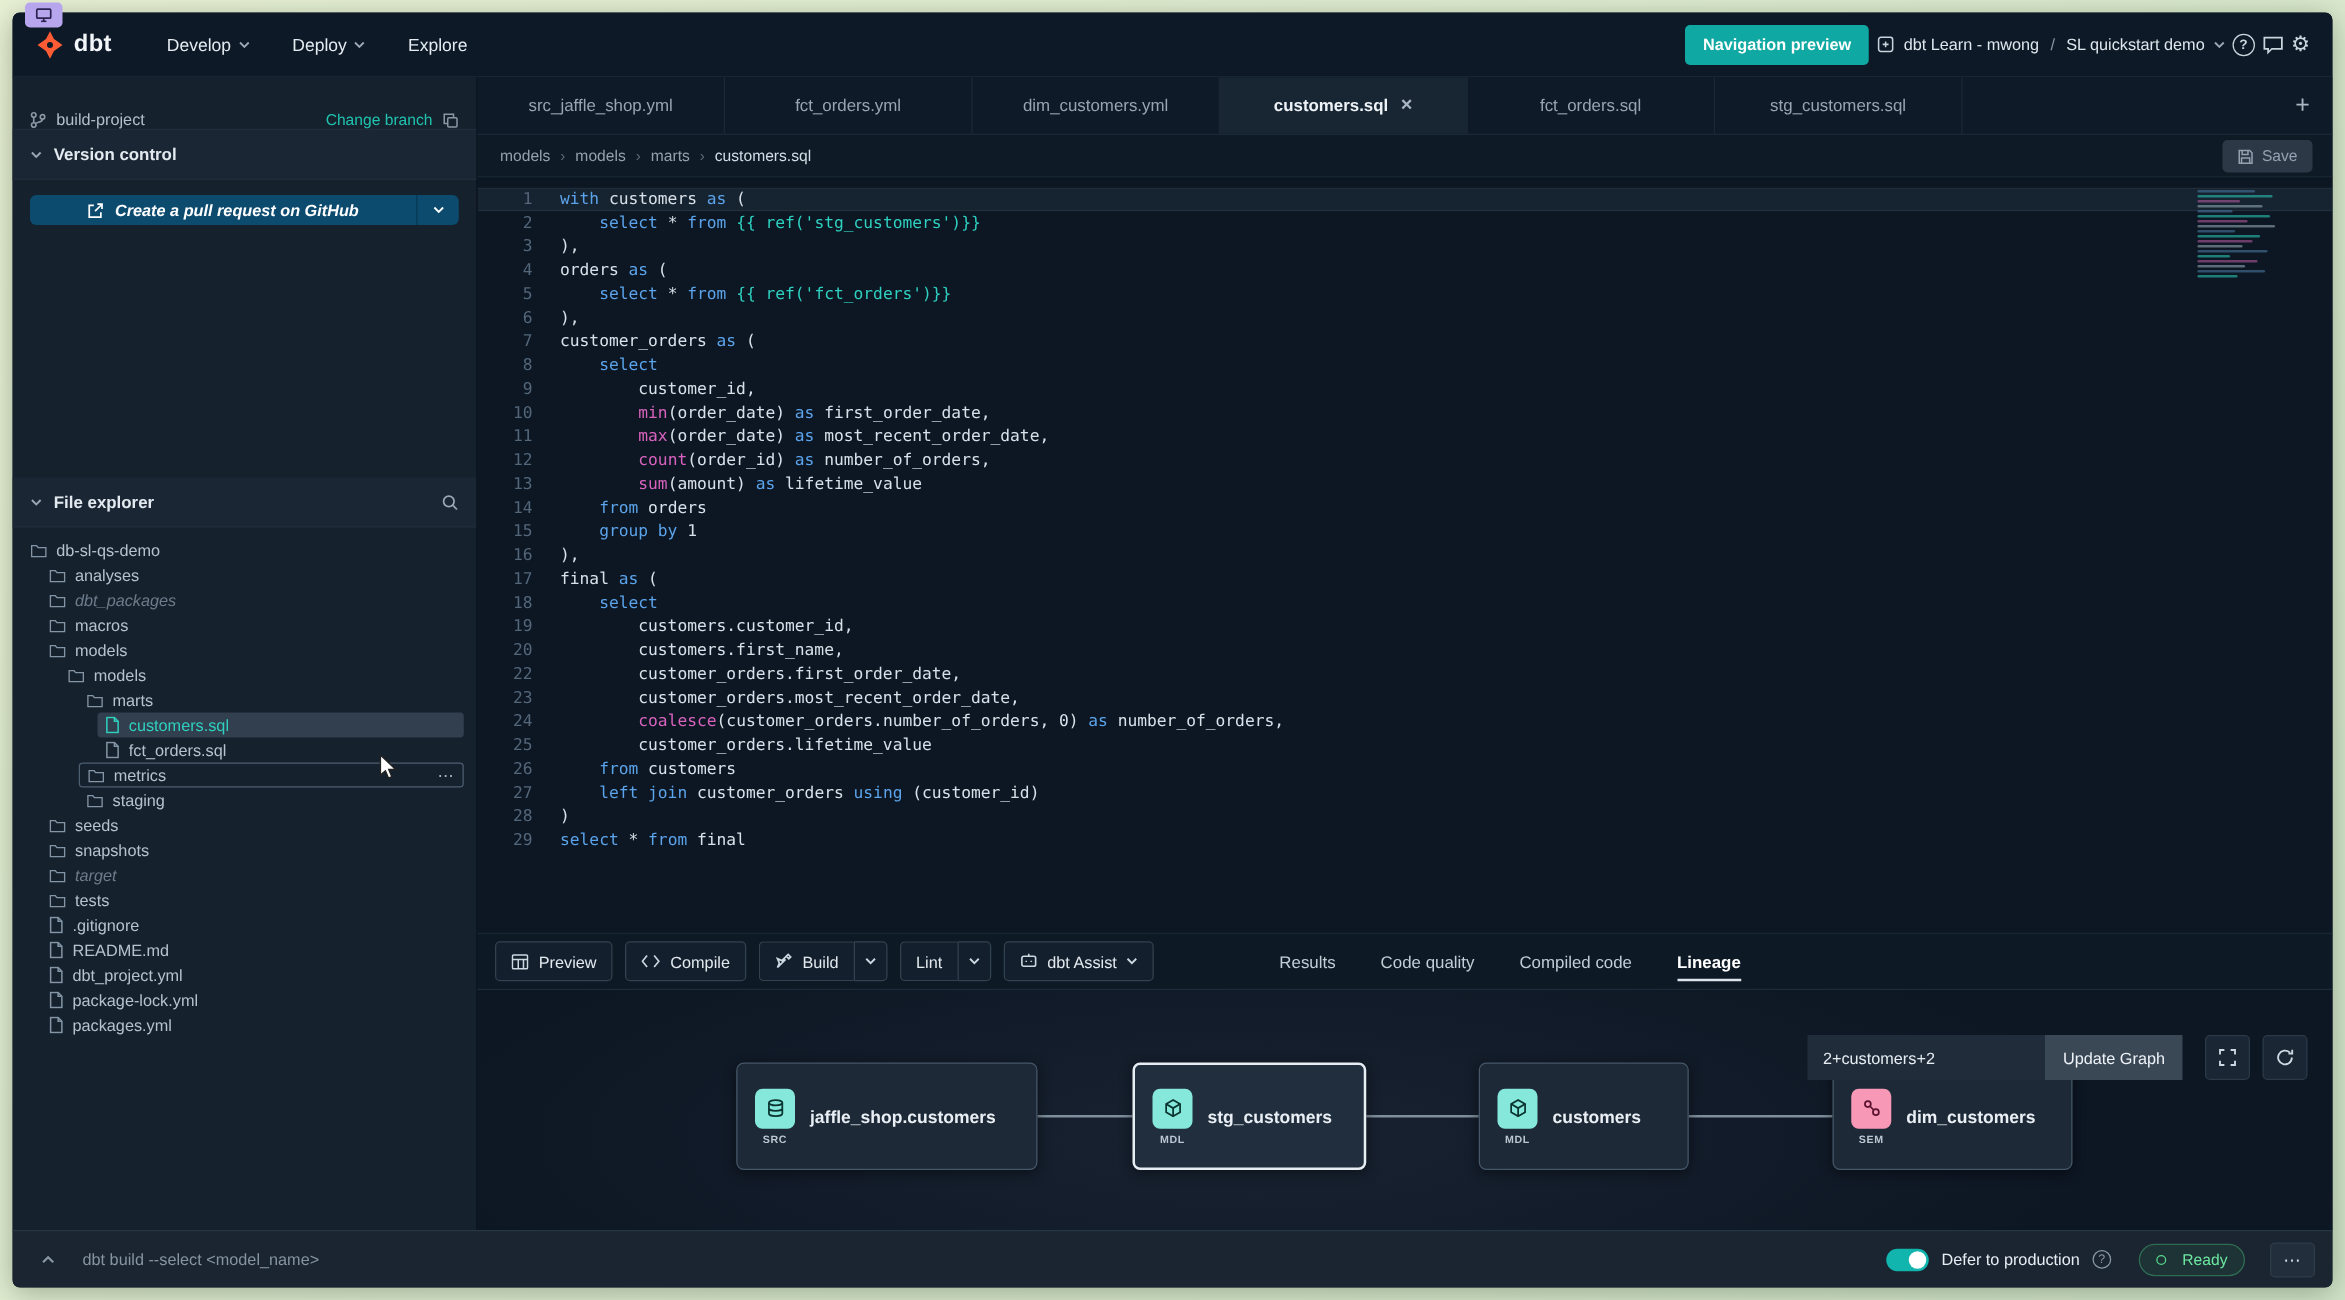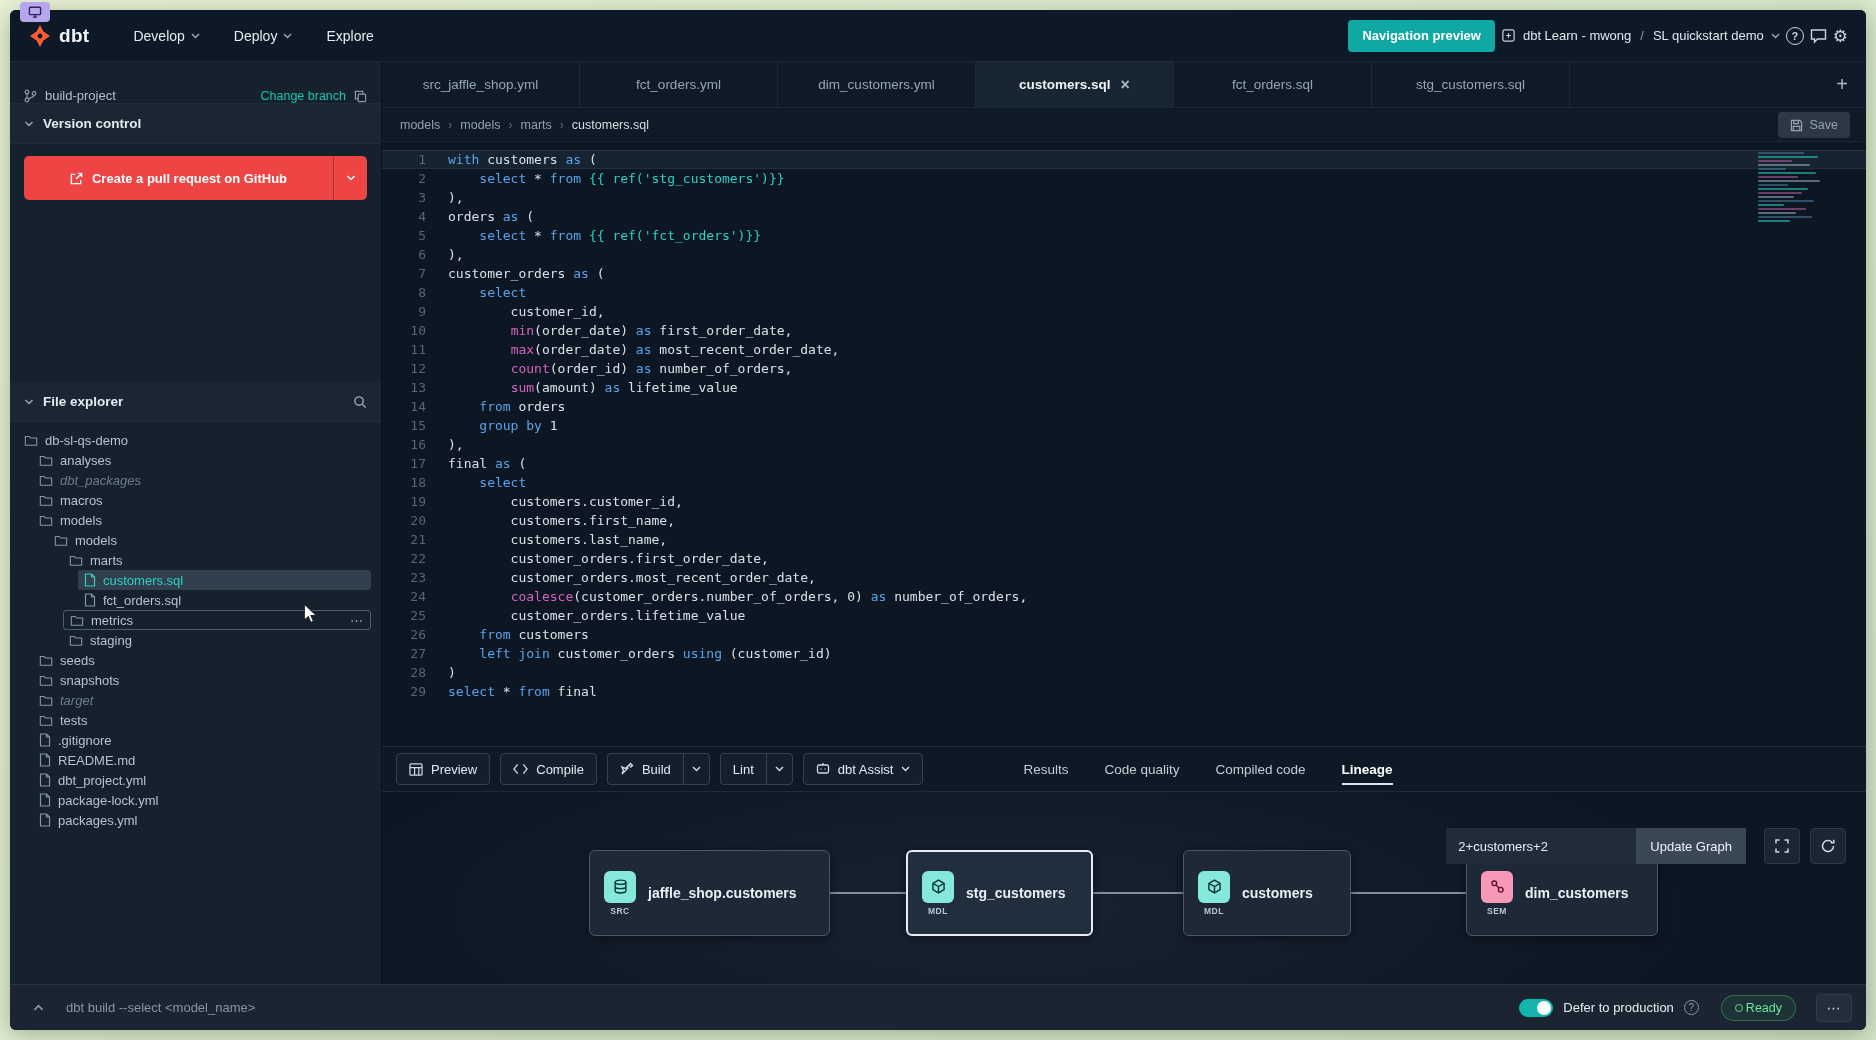--- a/index.html
+++ b/index.html
@@ -38,22 +38,22 @@
   .sidebar { width:372px; flex:0 0 372px; background:#16212e; border-right:1px solid #0a121c;
     display:flex; flex-direction:column; }
   .branch-row { height:42px; flex:0 0 42px; display:flex; align-items:flex-end; gap:8px;
     padding:0 14px; border-bottom:1px solid #202c3a; color:#b3bfca; font-size:13px; }
   .change-branch { margin-left:auto; color:#1fc3ae; font-size:12.5px; cursor:pointer; text-decoration:none; }
   .section-header { height:40px; flex:0 0 40px; display:flex; align-items:center; gap:9px;
     padding:0 14px; background:#1a2634; border-bottom:1px solid #202c3a; color:#e2e9ef;
     font-size:13.5px; font-weight:600; cursor:pointer; }
   .section-header .right { margin-left:auto; }
   .vc-body { height:238px; flex:0 0 238px; padding:12px 14px 0; }
-  .pr-button { display:flex; width:100%; height:44px; border-radius:5px; overflow:hidden;
-    background:#ef4444; cursor:pointer; }
+  .pr-button { display:flex; width:100%; height:24px; border-radius:5px; overflow:hidden;
+    background:#0c4a6e; cursor:pointer;font-style:italic; }
   .pr-main { flex:1; display:flex; align-items:center; justify-content:center; gap:9px;
     color:#fff; font-size:13px; font-weight:600; }
   .pr-caret { width:34px; display:flex; align-items:center; justify-content:center;
     border-left:1px solid rgba(0,0,0,.25); color:#fff; cursor:pointer; }
   .file-tree { flex:1; padding-top:8px; overflow:hidden; }
   .tree-row { height:20px; display:flex; align-items:center; gap:7px; margin-right:10px;
     padding:0 6px; border-radius:3px; color:#b6c2cd; font-size:13px; cursor:pointer; white-space:nowrap; }
   .tree-row svg { flex:0 0 auto; color:#8496a5; }
   .tree-row.selected { background:#323f4e; color:#2fd0c0; }
   .tree-row.selected svg { color:#2fd0c0; }
@@ -132,21 +132,21 @@
     display:flex; align-items:center; padding:0 14px; }
   .collapse-btn { width:28px; height:28px; background:transparent; border:none; color:#8a98a6;
     display:flex; align-items:center; justify-content:center; cursor:pointer; }
   .cmd { margin-left:14px; color:#8795a3; font-size:13px; }
   .status-right { margin-left:auto; display:flex; align-items:center; gap:10px; }
   .toggle { width:34px; height:18px; border-radius:9px; background:#12b5ae; position:relative; cursor:pointer; }
   .toggle .knob { position:absolute; right:2px; top:2px; width:14px; height:14px; border-radius:50%; background:#fff; }
   .defer-label { color:#e6edf3; font-size:13px; }
   .info-icon { width:15px; height:15px; border:1.2px solid #8a98a6; border-radius:50%; color:#8a98a6;
     font-size:10px; display:flex; align-items:center; justify-content:center; cursor:pointer; }
-  .ready-pill { margin-left:12px; display:flex; align-items:center; gap:3px; height:26px; padding:0 13px;
+  .ready-pill { margin-left:12px; display:flex; align-items:center; gap:13px; height:26px; padding:0 13px;
     border:1px solid rgba(87,217,138,.35); border-radius:14px; background:rgba(60,180,100,.10);
     color:#6ee7a0; font-size:12.5px; cursor:pointer; }
   .ready-dot { width:8px; height:8px; border:1.6px solid #57d98a; border-radius:50%; }
   .more-btn { margin-left:10px; width:36px; height:28px; background:#222e3c; border:1px solid #2e3c4a;
     border-radius:4px; color:#cfd9e2; font-size:14px; letter-spacing:1px; cursor:pointer; }
   
   .screen-badge { position:absolute; left:20px; top:2px; width:30px; height:20px; background:#b7a6ee;
     border-radius:4px; display:flex; align-items:center; justify-content:center; z-index:20; color:#2c2450; }
   .cursor { position:absolute; left:303px; top:604px; z-index:30; pointer-events:none; }
 </style>
@@ -457,21 +457,20 @@
             <div class="code-line"><span class="ln">11</span><span class="tk-p">        </span><span class="tk-f">max</span><span class="tk-p">(order_date) </span><span class="tk-k">as</span><span class="tk-p"> most_recent_order_date,</span></div>
             <div class="code-line"><span class="ln">12</span><span class="tk-p">        </span><span class="tk-f">count</span><span class="tk-p">(order_id) </span><span class="tk-k">as</span><span class="tk-p"> number_of_orders,</span></div>
             <div class="code-line"><span class="ln">13</span><span class="tk-p">        </span><span class="tk-f">sum</span><span class="tk-p">(amount) </span><span class="tk-k">as</span><span class="tk-p"> lifetime_value</span></div>
             <div class="code-line"><span class="ln">14</span><span class="tk-p">    </span><span class="tk-k">from</span><span class="tk-p"> orders</span></div>
             <div class="code-line"><span class="ln">15</span><span class="tk-p">    </span><span class="tk-k">group by</span><span class="tk-p"> 1</span></div>
             <div class="code-line"><span class="ln">16</span><span class="tk-p">),</span></div>
             <div class="code-line"><span class="ln">17</span><span class="tk-p">final </span><span class="tk-k">as</span><span class="tk-p"> (</span></div>
             <div class="code-line"><span class="ln">18</span><span class="tk-p">    </span><span class="tk-k">select</span></div>
             <div class="code-line"><span class="ln">19</span><span class="tk-p">        customers.customer_id,</span></div>
             <div class="code-line"><span class="ln">20</span><span class="tk-p">        customers.first_name,</span></div>
-            <div class="code-line"><span class="ln">21</span><span class="tk-p">        customers.last_name,</span></div>
             <div class="code-line"><span class="ln">22</span><span class="tk-p">        customer_orders.first_order_date,</span></div>
             <div class="code-line"><span class="ln">23</span><span class="tk-p">        customer_orders.most_recent_order_date,</span></div>
             <div class="code-line"><span class="ln">24</span><span class="tk-p">        </span><span class="tk-f">coalesce</span><span class="tk-p">(customer_orders.number_of_orders, 0) </span><span class="tk-k">as</span><span class="tk-p"> number_of_orders,</span></div>
             <div class="code-line"><span class="ln">25</span><span class="tk-p">        customer_orders.lifetime_value</span></div>
             <div class="code-line"><span class="ln">26</span><span class="tk-p">    </span><span class="tk-k">from</span><span class="tk-p"> customers</span></div>
             <div class="code-line"><span class="ln">27</span><span class="tk-p">    </span><span class="tk-k">left join</span><span class="tk-p"> customer_orders </span><span class="tk-k">using</span><span class="tk-p"> (customer_id)</span></div>
             <div class="code-line"><span class="ln">28</span><span class="tk-p">)</span></div>
             <div class="code-line"><span class="ln">29</span><span class="tk-k">select</span><span class="tk-p"> * </span><span class="tk-k">from</span><span class="tk-p"> final</span></div>
           </div>
         <div class="minimap">

